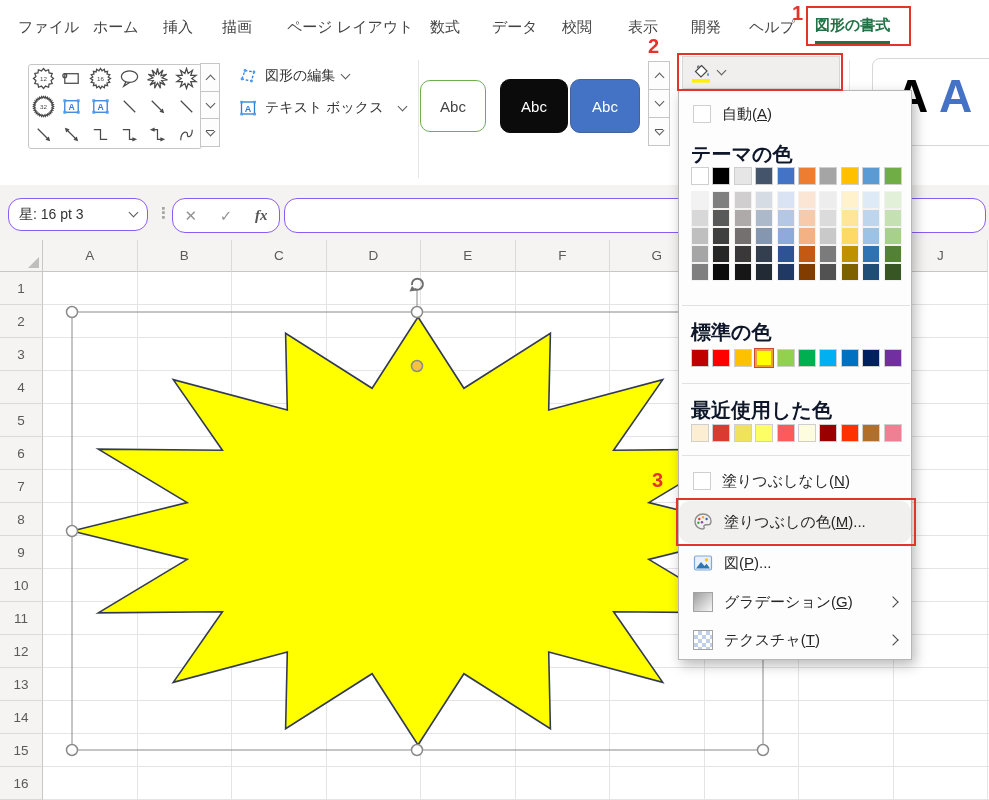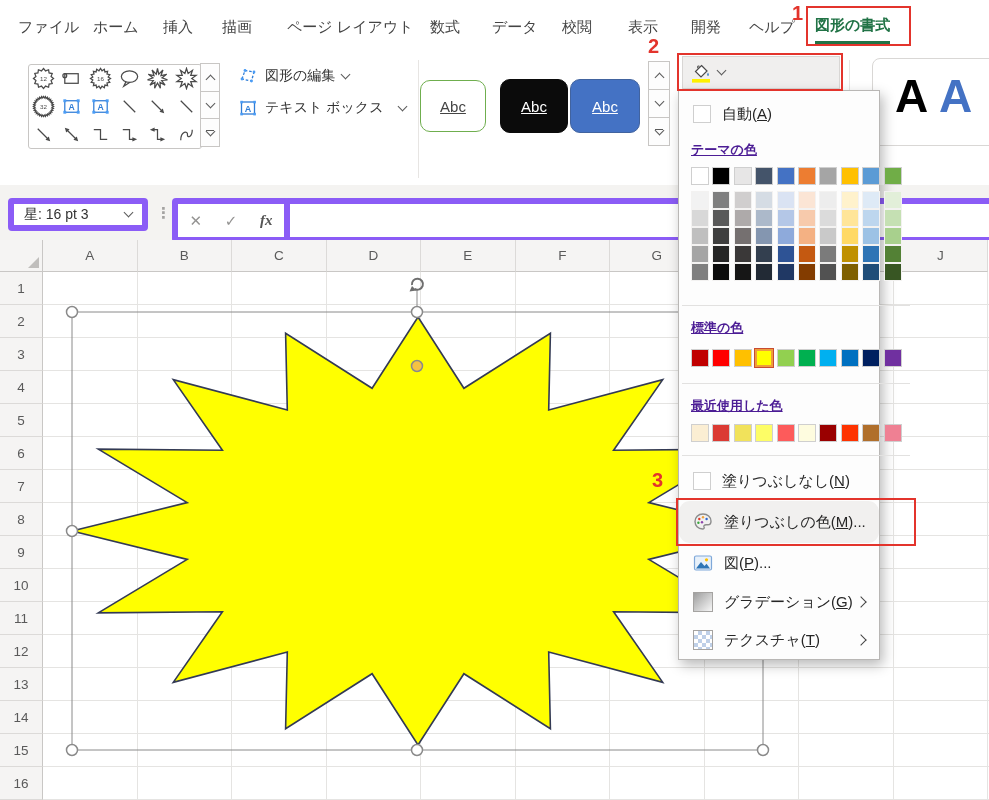--- a/index.html
+++ b/index.html
@@ -15,50 +15,50 @@
   #ribbon{position:absolute;left:0;top:54px;width:989px;height:131px;background:#fff;border-bottom:1px solid #E1DFDD;}
   .grp-label{position:absolute;font-size:13px;color:#696969;text-align:center;width:180px;}
   .rib-sep{position:absolute;top:6px;width:1px;height:118px;background:#E7E5E3;}
   #shape-gallery-box{position:absolute;left:28px;top:10px;width:172px;height:83px;border:1px solid #C8C6C4;border-radius:3px;background:#fff;display:grid;grid-template-columns:repeat(6,1fr);}
   .gal-cell{display:flex;align-items:center;justify-content:center;}
   .gal-scroll{position:absolute;left:200px;top:10px;width:20px;height:83px;display:flex;flex-direction:column;}
   .gal-scroll .sbtn{flex:1;border:1px solid #C8C6C4;background:#FDFDFD;display:flex;align-items:center;justify-content:center;margin-top:-1px;}
   .ribbtn{position:absolute;display:flex;align-items:center;gap:7px;font-size:14px;color:#333;white-space:nowrap;}
   .chv{width:6px;height:6px;border-right:1.5px solid #5A5A5A;border-bottom:1.5px solid #5A5A5A;display:inline-block;transform:rotate(45deg);margin-top:-4px;}
   .chv.up{transform:rotate(225deg);margin-top:4px;}
-  .style-card{position:absolute;border-radius:10px;display:flex;align-items:center;justify-content:center;font-size:15px;text-decoration:underline;}
+  .style-card{position:absolute;border-radius:10px;display:flex;align-items:center;justify-content:center;font-size:15px;}
   #fill-btn{position:absolute;left:682px;top:2px;width:158px;height:33px;background:#F0EFEE;border:1px solid #D8D6D4;display:flex;align-items:center;gap:7px;padding:0 8px;box-sizing:border-box;font-size:14px;color:#333;}
   #wordart-card{position:absolute;left:872px;top:4px;width:130px;height:86px;border:1px solid #D9D7D5;border-radius:8px 0 0 8px;background:#fff;overflow:hidden;}
   .bigA{position:absolute;top:14px;font-size:46px;font-weight:bold;line-height:1;}
 
   
   #fbar{position:absolute;left:0;top:185px;width:989px;height:55px;background:#F4F3F1;border-bottom:1px solid #D4D2D0;}
-  .fbox{position:absolute;background:#fff;border:6px solid #8b5cf6;border-radius:4px;display:flex;align-items:center;}
+  .fbox{position:absolute;background:#fff;border:1px solid #8b5cf6;border-radius:13px;display:flex;align-items:center;}
   #namebox{left:8px;top:13px;width:140px;height:33px;padding:0 10px;box-sizing:border-box;font-size:14px;color:#333;justify-content:space-between;}
   #fxbox{left:172px;top:13px;width:106px;height:33px;justify-content:space-around;font-size:15px;color:#949392;}
   #formulabox{left:284px;top:13px;width:700px;height:33px;}
   #fdots{position:absolute;left:156px;top:19px;color:#A3A2A1;font-size:15px;font-weight:bold;}
 
   
   #grid{position:absolute;left:0;top:240px;width:989px;height:560px;background:#fff;overflow:hidden;}
   #corner{position:absolute;left:0;top:0;width:43px;height:32px;background:#F5F4F3;border-right:1px solid #C9C7C5;border-bottom:1px solid #C9C7C5;box-sizing:border-box;}
   .ctri{position:absolute;right:3px;bottom:3px;width:0;height:0;border-left:11px solid transparent;border-bottom:11px solid #C0BEBC;}
   .colh{position:absolute;top:0;height:32px;box-sizing:border-box;background:#F5F4F3;border-right:1px solid #DCDAD8;border-bottom:1px solid #C9C7C5;display:flex;align-items:center;justify-content:center;font-size:13.5px;color:#5A5A5A;}
   .rowh{position:absolute;left:0;width:43px;box-sizing:border-box;background:#F5F4F3;border-right:1px solid #C9C7C5;border-bottom:1px solid #DCDAD8;display:flex;align-items:center;justify-content:center;font-size:13.5px;color:#5A5A5A;}
   #cells{position:absolute;left:43px;top:32px;width:946px;height:528px;background:#fff;
     background-image:repeating-linear-gradient(to right,transparent 0 93.5px,#E5E4E2 93.5px 94.5px),
                      repeating-linear-gradient(to bottom,transparent 0 32px,#E5E4E2 32px 33px);}
 
   
   #overlay{position:absolute;left:0;top:0;width:989px;height:800px;z-index:2;pointer-events:none;}
 
   
-  #fill-menu{position:absolute;left:678px;top:90px;width:202px;height:570px;background:#FDFDFD;border:1px solid #B9B7B5;box-shadow:3px 5px 12px rgba(0,0,0,.28);z-index:10;box-sizing:border-box;}
+  #fill-menu{position:absolute;left:678px;top:90px;width:234px;height:570px;background:#FDFDFD;border:1px solid #B9B7B5;box-shadow:3px 5px 12px rgba(0,0,0,.28);z-index:10;box-sizing:border-box;}
   #fill-menu .item{position:absolute;left:0;width:100%;display:flex;align-items:center;gap:11px;padding-left:14px;box-sizing:border-box;font-size:15px;color:#262626;white-space:nowrap;}
-  #fill-menu .hdr{position:absolute;left:12px;font-size:13px;font-weight:bold;color:#4c1d95;text-decoration:underline;}
+  #fill-menu .hdr{position:absolute;left:12px;font-size:20px;font-weight:bold;color:#0f172a;}
   .cgrid{position:absolute;left:12px;display:grid;grid-template-columns:repeat(10,18px);column-gap:3.4px;}
   .vcol{display:flex;flex-direction:column;}
   .sw{width:18px;height:18px;border:1px solid #CFCFCF;box-sizing:border-box;}
   .sw.swv{border:1px solid #F3F2F1;}
   .sw.swsel{border:2px solid #EE9D3D;outline:1px solid #C84B31;}
   .msep{position:absolute;left:3px;width:228px;height:1px;background:#E2E1E0;}
   .icon20{width:20px;height:20px;flex:0 0 20px;}
   .grad-ic{background:linear-gradient(135deg,#9E9E9E,#F7F7F7);border:1px solid #A5A3A1;box-sizing:border-box;}
   .tex-ic{border:1px solid #A5A3A1;box-sizing:border-box;
     background-image:linear-gradient(45deg,#BFD0E8 25%,transparent 25%,transparent 75%,#BFD0E8 75%),

